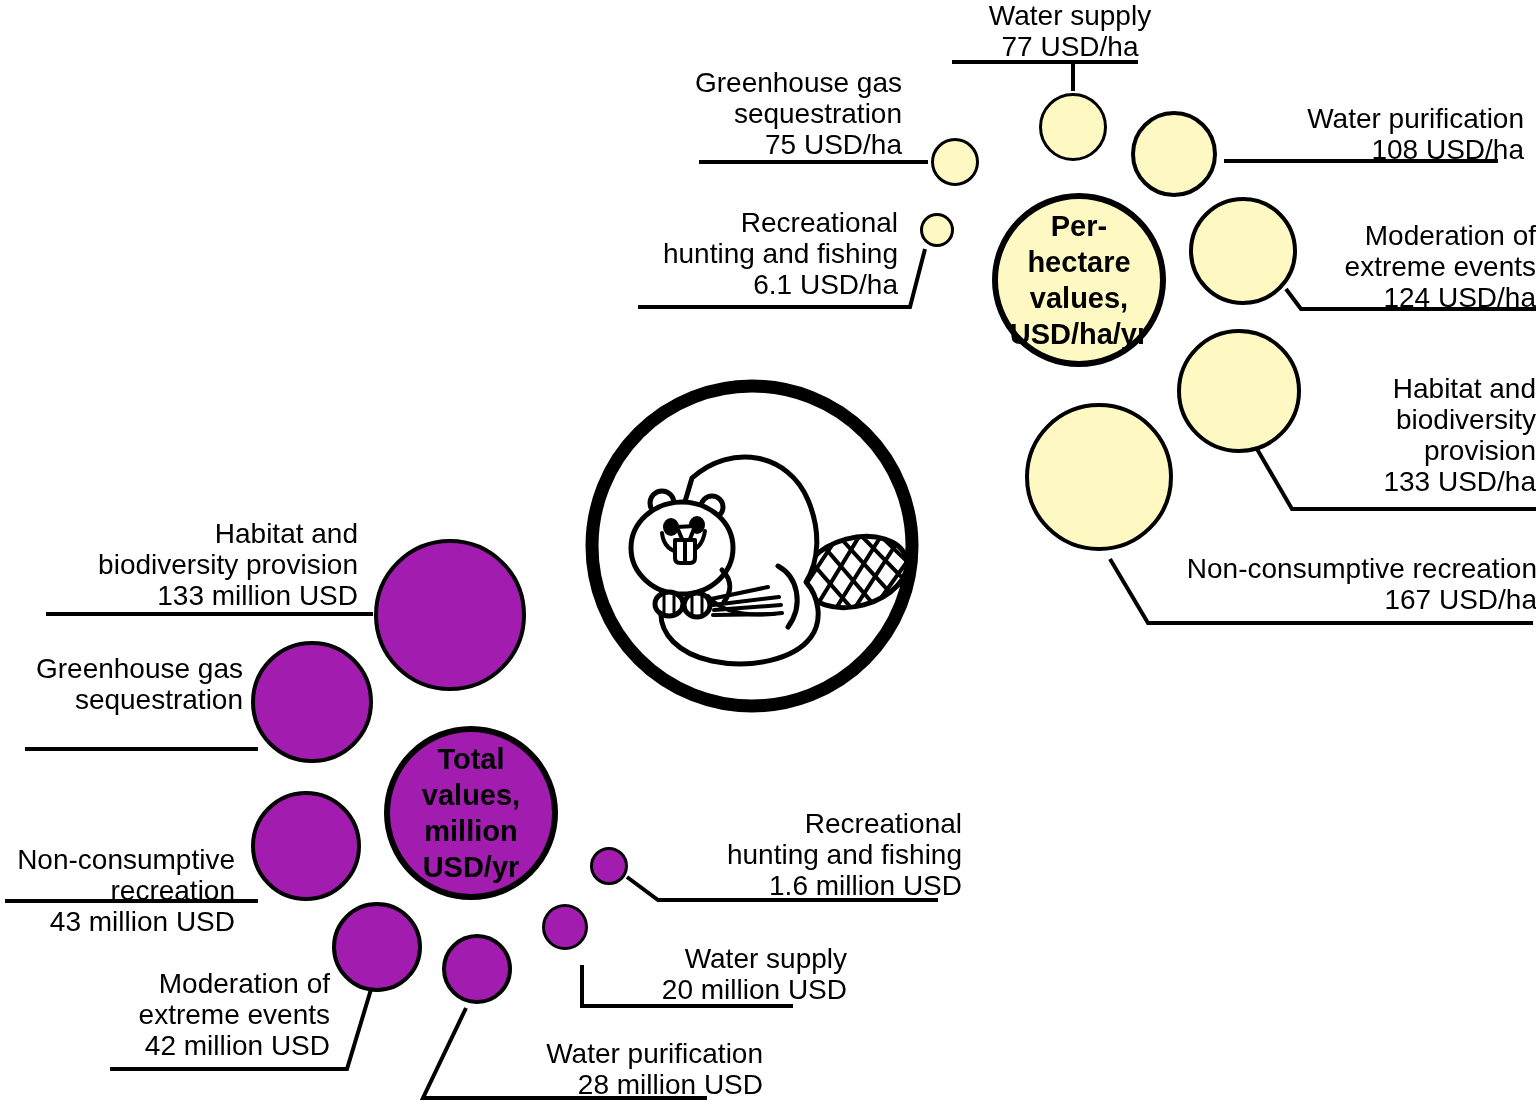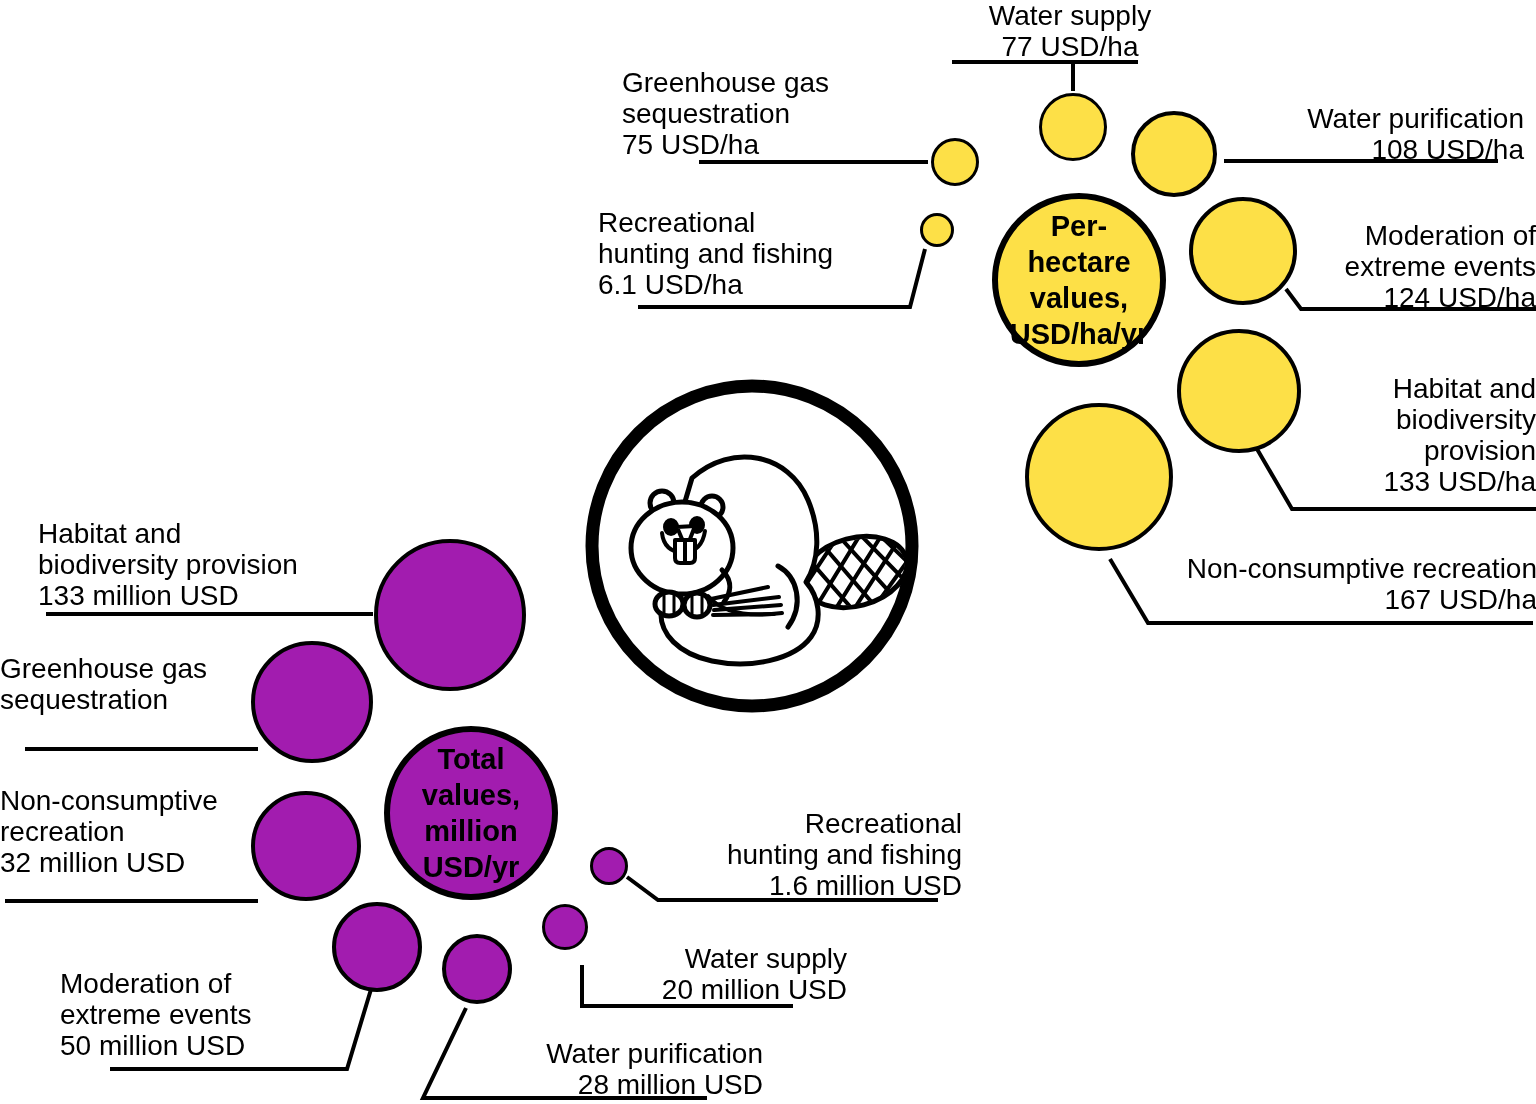--- a/index.html
+++ b/index.html
@@ -1,27 +1,27 @@
 <!DOCTYPE html>
 <html><head>
 <meta charset="utf-8">
 <style>
   html,body{margin:0;padding:0;background:#fff;}
   #fig{position:relative;width:1536px;height:1104px;background:#fff;overflow:hidden;
        font-family:"Liberation Sans",sans-serif;color:#000;}
   #lines{position:absolute;left:0;top:0;width:1536px;height:1104px;pointer-events:none;}
-  .bubble{position:absolute;border:4px solid #000;border-radius:50%;box-sizing:border-box;background:#fde047;}
+  .bubble{position:absolute;border:4px solid #000;border-radius:50%;box-sizing:border-box;background:#fef9c3;}
   .bubble.sm{border-width:3px;}
   .bubble.gray{background:#a21caf;}
   .bubble.hub{border-width:6px;display:flex;align-items:center;justify-content:center;text-align:center;}
   .hub-text{font-weight:700;font-size:29px;line-height:36px;white-space:pre-line;}
   .label{position:absolute;font-size:28px;line-height:31px;}
   .label .lname{font-weight:400;white-space:pre-line;}
   .label .lvalue{font-weight:400;white-space:pre-line;}
-  .ta-r{}
+  .ta-r{text-align:right;}
   .ta-c{text-align:center;}
   .ta-l{text-align:right;}
 </style>
 </head>
 <body>
 
 <div id="fig">
 
   <svg id="lines" viewBox="0 0 1536 1104">
     <g stroke="#000" stroke-width="4" fill="none">
@@ -179,29 +179,29 @@
 
   <div class="label ta-r" style="left:38px;top:518px;width:320px">
     <div class="lname">Habitat and
 biodiversity provision</div>
     <div class="lvalue">133 million USD</div>
   </div>
   <div class="label ta-r" style="left:0px;top:653px;width:243px">
     <div class="lname">Greenhouse gas
 sequestration</div>
   </div>
-  <div class="label ta-r" style="left:0px;top:785px;width:235px">
+  <div class="label ta-r" style="left:0px;top:844px;width:235px">
     <div class="lname">Non-consumptive
 recreation</div>
-    <div class="lvalue">32 million USD</div>
+    <div class="lvalue">43 million USD</div>
   </div>
   <div class="label ta-r" style="left:60px;top:968px;width:270px">
     <div class="lname">Moderation of
 extreme events</div>
-    <div class="lvalue">50 million USD</div>
+    <div class="lvalue">42 million USD</div>
   </div>
   <div class="label ta-l" style="left:463px;top:1038px;width:300px">
     <div class="lname">Water purification</div>
     <div class="lvalue">28 million USD</div>
   </div>
   <div class="label ta-l" style="left:597px;top:943px;width:250px">
     <div class="lname">Water supply</div>
     <div class="lvalue">20 million USD</div>
   </div>
   <div class="label ta-l" style="left:662px;top:808px;width:300px">

